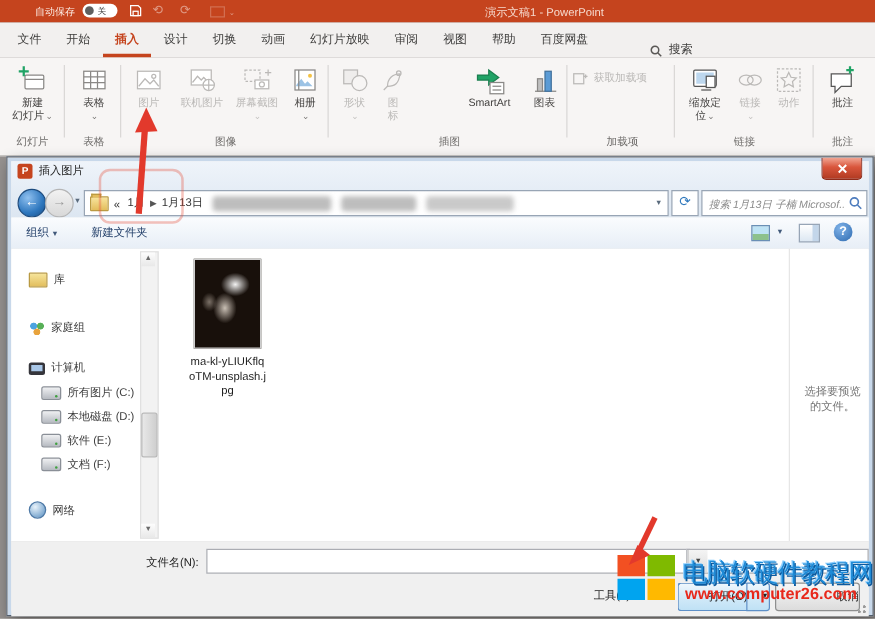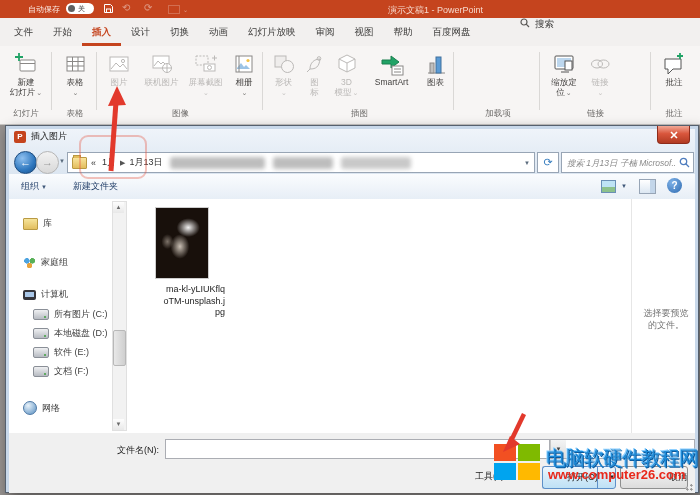--- a/index.html
+++ b/index.html
@@ -12,21 +12,21 @@
   .as-pill{position:absolute;left:66px;top:3px;width:28px;height:11px;background:#fff;border-radius:6px;display:flex;align-items:center}
   .as-knob{width:7px;height:7px;border-radius:50%;background:#5f5f5f;margin-left:2px}
   .as-state{font-size:7px;color:#444;margin-left:3px}
   .qat{position:absolute;top:2px;font-size:10px;color:rgba(255,255,255,.9)}
   .qat.dim{color:rgba(255,255,255,.45)}
   .qat-shape{position:absolute;top:5px;width:10px;height:7px;border:1px solid rgba(255,255,255,.45)}
   .wtitle{position:absolute;left:388px;top:4px;font-size:9px;color:#F6D9CD}
   .tabrow{position:absolute;left:0;top:18px;width:700px;height:28px;background:#F2F0EF;display:flex;align-items:stretch;padding-left:4px;box-sizing:border-box}
   .tab{font-size:9.5px;color:#3d3c3b;line-height:28px;padding:0 10px;white-space:nowrap}
   .tab.active{color:#C5441E;box-shadow:inset 0 -3px 0 #C5441E;font-weight:bold}
-  .tab-search{position:absolute;left:520px;top:18px;height:28px;display:flex;align-items:flex-start;gap:5px;font-size:9.5px;color:#3d3c3b}
+  .tab-search{position:absolute;left:520px;top:18px;height:28px;display:flex;align-items:flex-end;gap:5px;font-size:9.5px;color:#3d3c3b}
   .ribbon{position:absolute;left:0;top:46px;width:700px;height:78px;background:#F7F5F4;border-bottom:1px solid #C9C7C5}
   .rbtn{position:absolute;top:4px;height:56px;text-align:center;cursor:default}
   .ricon{display:block;margin:2px auto 1px auto}
   .rlbl{font-size:8.5px;line-height:10px;color:#444240}
   .rbtn.dis .rlbl{color:#BAB8B6}
   .dd::after{content:"⌄";font-size:7px;color:#7a7876;margin-left:1px}
   .rbtn.dis .dd::after{color:#C4C2C0}
   .rdiv{position:absolute;top:6px;height:58px;width:1px;background:#DAD8D6}
   .glabel{position:absolute;top:62px;font-size:8.5px;color:#6e6c6a;text-align:center}
   .addin-row{position:absolute;left:458px;width:88px;height:20px;display:flex;align-items:center;gap:4px;font-size:8.5px;color:#BAB8B6}
@@ -67,21 +67,21 @@
       radial-gradient(circle at 72% 35%,#58B058 2.5px,transparent 3px),
       radial-gradient(circle at 50% 78%,#E8A33D 2.5px,transparent 3px)}
   .ico-comp{width:13px;height:10px;background:#35353B;border-radius:2px;position:relative}
   .ico-comp::before{content:"";position:absolute;left:2px;top:2px;right:2px;bottom:3px;background:#A9C7E8}
   .ico-drive{width:14px;height:9px;background:linear-gradient(#EFF0F2,#B7BBC2);border:1px solid #8A8F97;border-radius:2px;position:relative}
   .ico-drive::after{content:"";position:absolute;right:2px;bottom:1px;width:2px;height:2px;background:#3FA03F;border-radius:50%}
   .ico-net{width:12px;height:12px;border-radius:50%;background:radial-gradient(circle at 35% 30%,#E8F2FA,#7BA7CF 75%);border:1px solid #4E79A6}
   .sscroll{position:absolute;left:103px;top:2px;width:13px;height:228px;background:#F2F2F2;border:1px solid #E0E0E0}
   .sarrow{position:absolute;left:0;width:11px;height:11px;font-size:6px;color:#6a6a6a;text-align:center;line-height:11px;background:linear-gradient(#FDFDFD,#E8E8E8)}
   .sthumb{position:absolute;left:0;top:128px;width:11px;height:34px;background:linear-gradient(90deg,#E8E8E8,#CFCFCF);border:1px solid #B8B8B8;border-radius:2px}
-  .file-item{position:absolute;left:130px;top:8px;width:86px;text-align:right}
+  .file-item{position:absolute;left:130px;top:8px;width:86px;text-align:center}
   .thumb{width:52px;height:70px;margin:0 auto;border:1px solid #CDCDCD;background:
       radial-gradient(ellipse 16px 13px at 62% 28%,rgba(255,255,255,.95),rgba(255,255,255,0) 72%),
       radial-gradient(ellipse 13px 17px at 46% 55%,rgba(232,222,210,.85),rgba(232,222,210,0) 72%),
       radial-gradient(ellipse 8px 10px at 22% 48%,rgba(205,193,180,.55),rgba(205,193,180,0) 75%),
       #18100B}
   .fname{margin-top:5px;font-size:9px;line-height:11.5px;color:#1e1e1e}
   .prev-sep{position:absolute;left:622px;top:0;bottom:0;width:1px;background:#E6E6E6}
   .prev-hint{position:absolute;left:626px;top:108px;width:62px;text-align:center;font-size:9px;line-height:12px;color:#767676}
   .footer{position:absolute;left:3px;right:3px;top:307px;height:60px;background:#F0F0F0;font-size:9px;color:#222}
   .fn-label{position:absolute;left:60px;top:11px;width:90px;text-align:right}
@@ -214,63 +214,70 @@
     <div class="rlbl"><span>形状</span><br><span class="dd"></span></div>
   </div>
   <div class="rbtn dis" style="left:300px;width:29px">
     <svg class="ricon" width="24" height="24" viewBox="0 0 24 24">
         <path d="M7 17c0-6 4-10 10-10-1 8-4 10-10 10z" fill="none" stroke="#BBB9B7"></path>
         <circle cx="16" cy="6.5" r="1.8" fill="none" stroke="#BBB9B7"></circle>
         <path d="M7 17l-3 3" stroke="#BBB9B7"></path>
       </svg>
     <div class="rlbl"><span>图</span><br><span>标</span></div>
   </div>
-  <div class="rbtn dis" style="left:329px;width:35px">
-    <svg class="ricon" width="24" height="24" viewBox="0 0 24 24">
-        <path d="M12 3l8 4v9l-8 4-8-4V7z" fill="#fff" stroke="#BBB9B7"></path>
-        <path d="M4 7l8 4 8-4M12 11v9" fill="none" stroke="#BBB9B7"></path>
-      </svg>
-    <div class="rlbl"><span>3D</span><br><span>模型</span><span class="dd"></span></div>
-  </div>
   <div class="rbtn" style="left:364px;width:55px">
     <svg class="ricon" width="24" height="24" viewBox="0 0 24 24">
         <polygon points="2,8 11,8 11,4 19,10 11,16 11,12 2,12" fill="#21A366" stroke="#1B7F4F"></polygon>
         <rect x="12" y="14" width="11" height="9" fill="#fff" stroke="#8a8886"></rect>
         <line x1="14" y1="17" x2="21" y2="17" stroke="#8a8886"></line>
         <line x1="14" y1="20" x2="21" y2="20" stroke="#8a8886"></line>
       </svg>
     <div class="rlbl"><span>SmartArt</span></div>
   </div>
   <div class="rbtn" style="left:419px;width:33px">
     <svg class="ricon" width="24" height="24" viewBox="0 0 24 24">
         <line x1="4" y1="21" x2="21" y2="21" stroke="#8a8886"></line>
         <rect x="6" y="11" width="4" height="10" fill="#BFBFBF" stroke="#8a8886"></rect>
         <rect x="12" y="5" width="5" height="16" fill="#5B9BD5" stroke="#41719C"></rect>
       </svg>
     <div class="rlbl"><span>图表</span></div>
   </div>
   <div class="rdiv" style="left:453px"></div>
 
+  <div class="addin-row" style="top:7px">
+    <svg width="13" height="12" viewBox="0 0 13 12">
+        <rect x="1" y="2" width="8" height="8" fill="none" stroke="#BBB9B7"></rect>
+        <path d="M9 4h3M10.5 2.5v3" stroke="#BBB9B7"></path>
+      </svg>
+    <span>获取加载项</span>
+  </div>
   <div class="rdiv" style="left:539px"></div>
 
   <div class="rbtn" style="left:544px;width:40px">
     <svg class="ricon" width="24" height="24" viewBox="0 0 24 24">
         <rect x="3" y="4" width="18" height="13" rx="1" fill="#fff" stroke="#555"></rect>
         <rect x="5" y="6" width="14" height="9" fill="#BDD7EE"></rect>
         <rect x="13" y="9" width="7" height="9" fill="#fff" stroke="#555"></rect>
         <line x1="9" y1="20" x2="17" y2="20" stroke="#555"></line>
       </svg>
     <div class="rlbl"><span>缩放定</span><br><span>位</span><span class="dd"></span></div>
   </div>
   <div class="rbtn dis" style="left:586px;width:28px">
     <svg class="ricon" width="24" height="24" viewBox="0 0 24 24">
         <ellipse cx="9" cy="12" rx="5.5" ry="4" fill="none" stroke="#BBB9B7"></ellipse>
         <ellipse cx="15.5" cy="12" rx="5.5" ry="4" fill="none" stroke="#BBB9B7"></ellipse>
       </svg>
     <div class="rlbl"><span>链接</span><br><span class="dd"></span></div>
+  </div>
+  <div class="rbtn dis" style="left:615px;width:32px">
+    <svg class="ricon" width="24" height="24" viewBox="0 0 24 24">
+        <rect x="3" y="3" width="18" height="18" fill="none" stroke="#BBB9B7" stroke-dasharray="2 1.4"></rect>
+        <path d="M12 6l1.8 3.8 4.2.5-3 2.9.7 4.2-3.7-2-3.7 2 .7-4.2-3-2.9 4.2-.5z" fill="none" stroke="#BBB9B7"></path>
+      </svg>
+    <div class="rlbl"><span>动作</span></div>
   </div>
   <div class="rdiv" style="left:650px"></div>
 
   <div class="rbtn" style="left:655px;width:38px">
     <svg class="ricon" width="24" height="24" viewBox="0 0 24 24">
         <path d="M3 7h16v10H11l-5 5v-5H3z" fill="#fff" stroke="#555"></path>
         <path d="M18 1v6M15 4h6" stroke="#21A366" stroke-width="1.8"></path>
       </svg>
     <div class="rlbl"><span>批注</span></div>
   </div>

